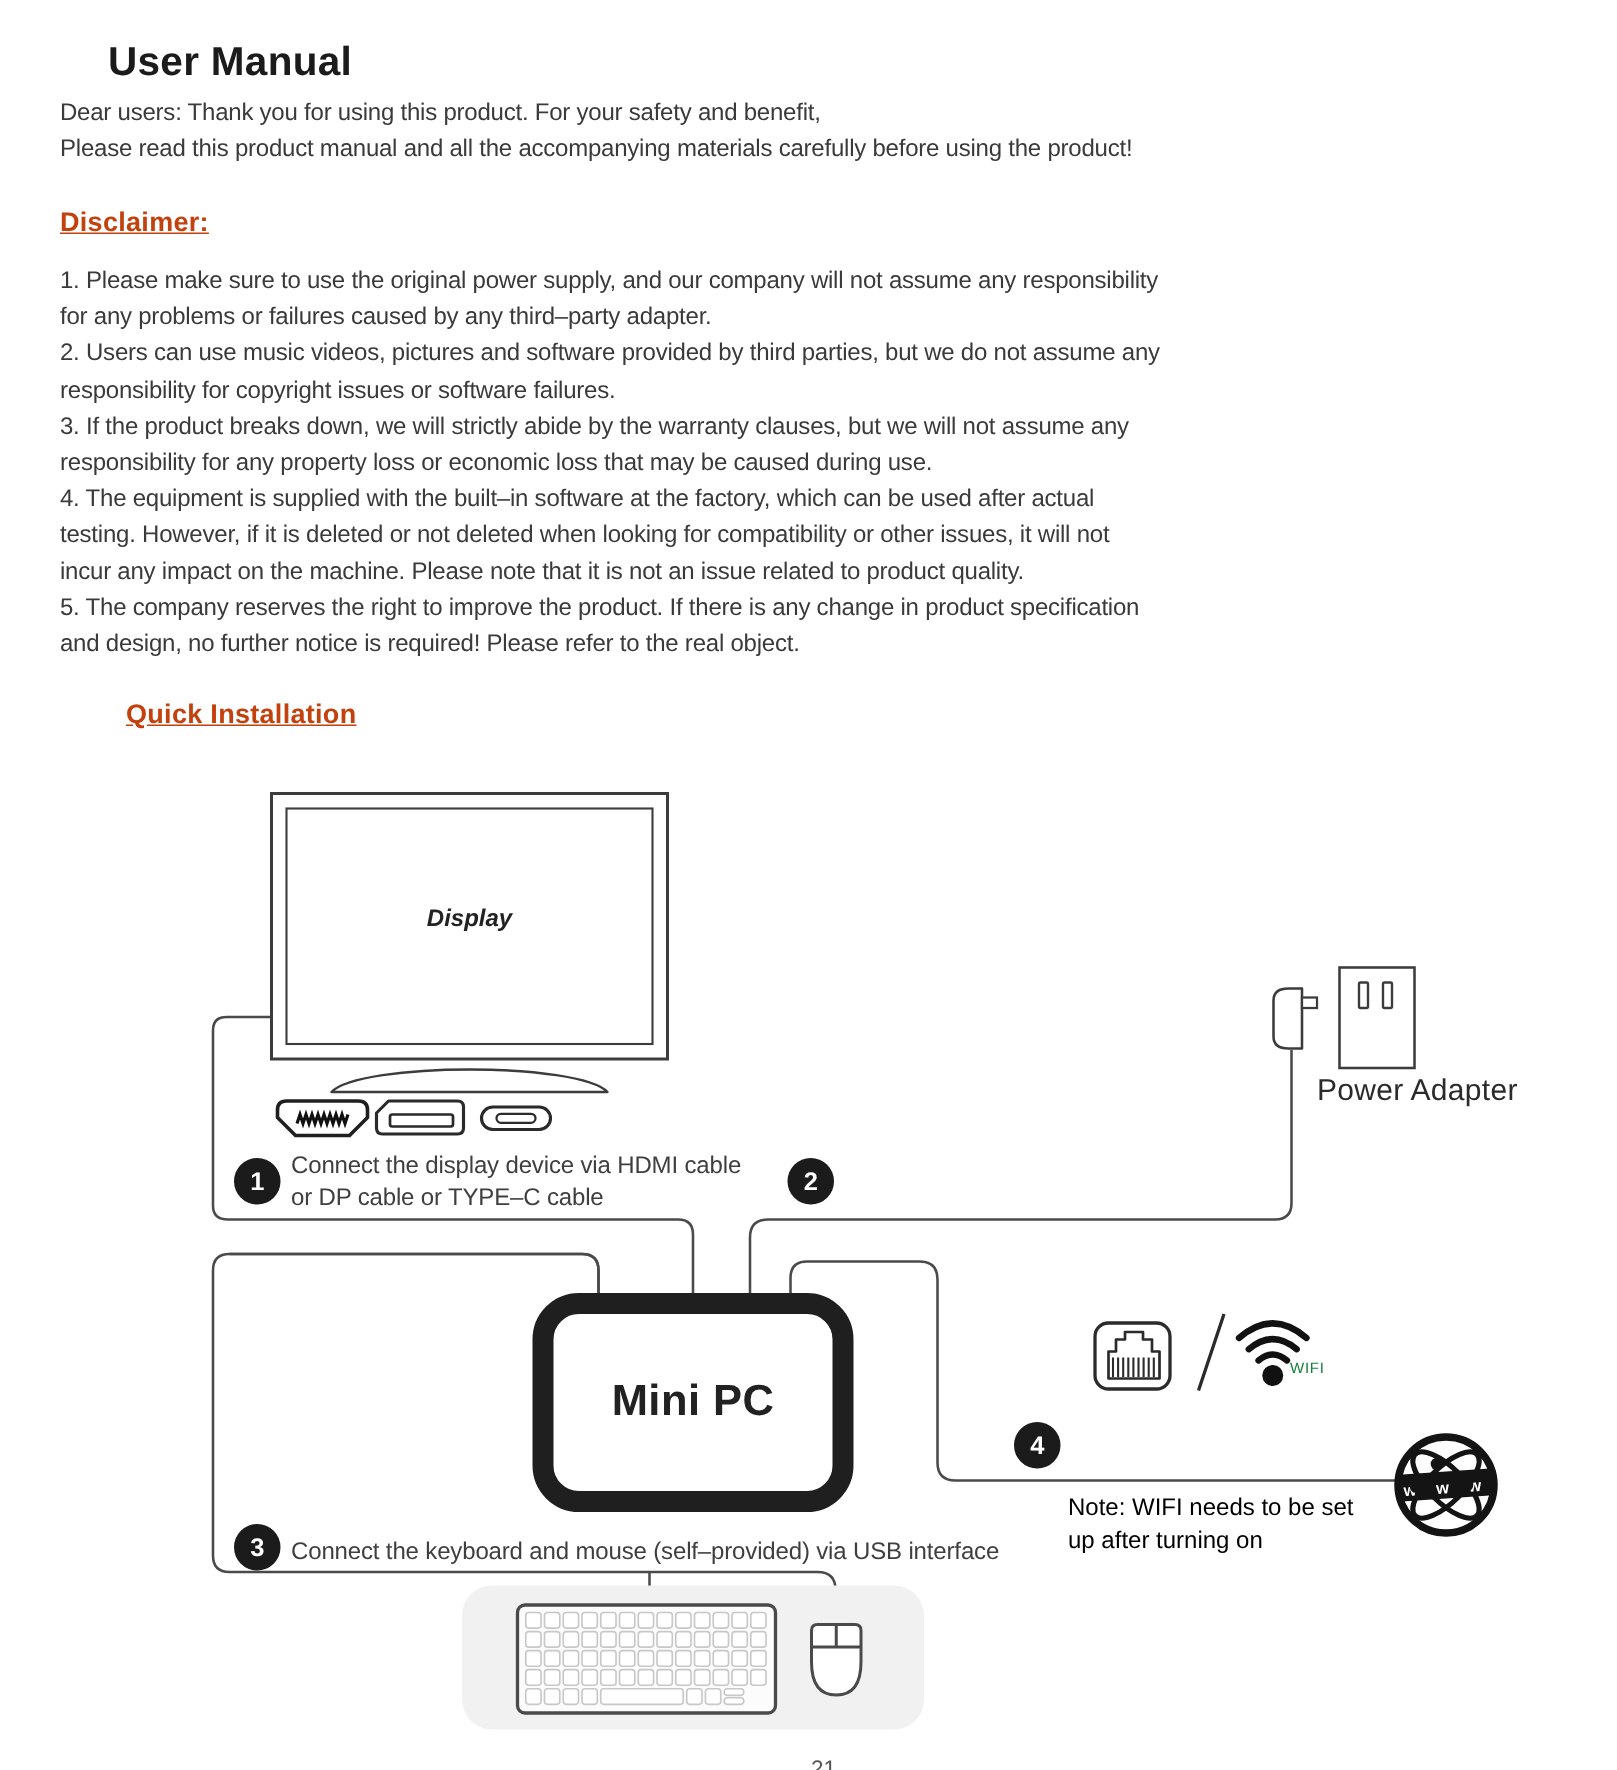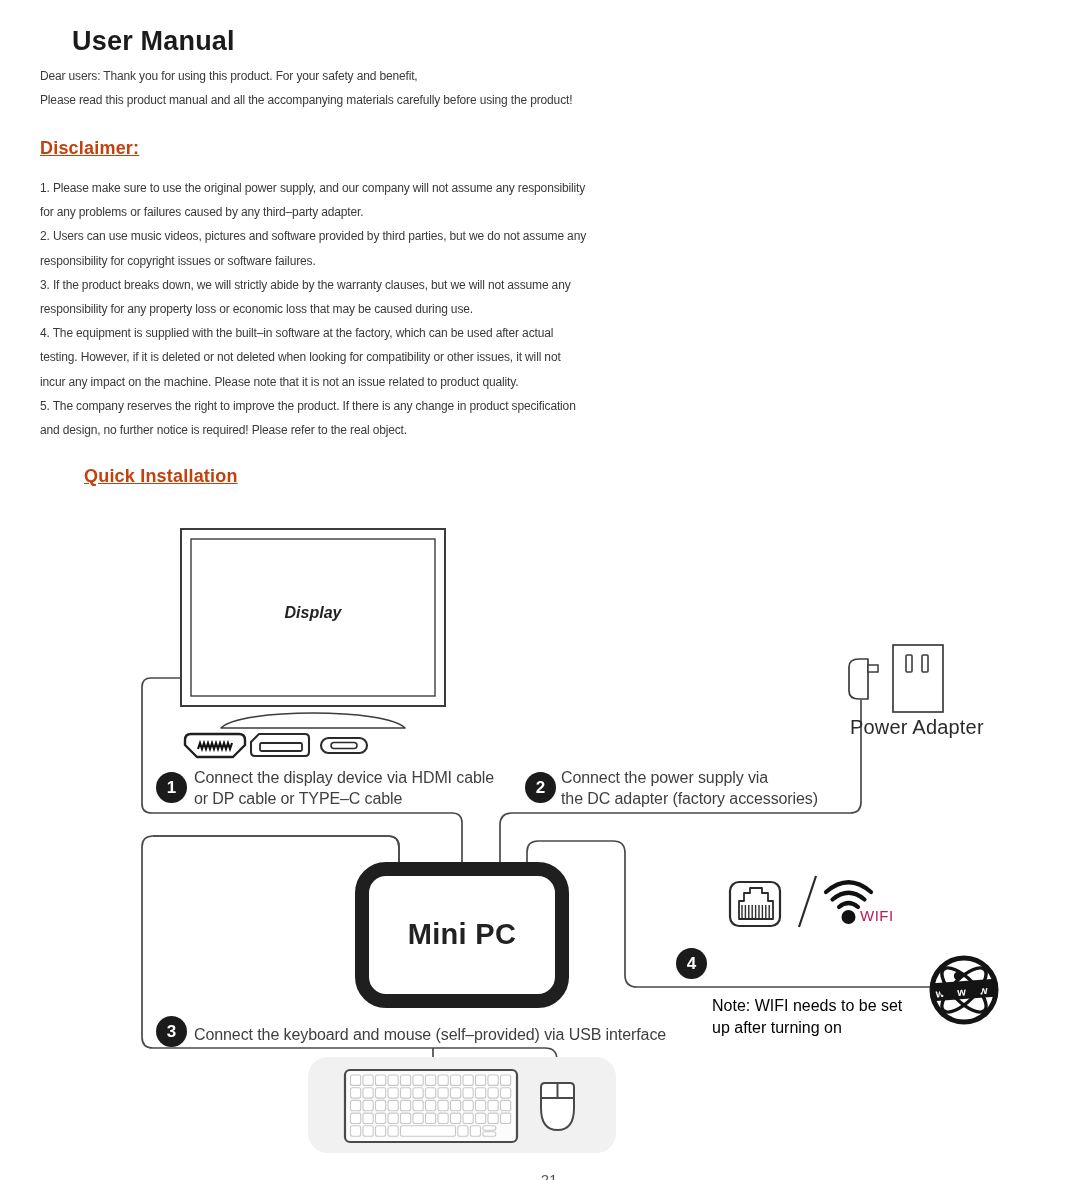--- a/index.html
+++ b/index.html
@@ -3,32 +3,32 @@
 <meta charset="utf-8">
 <style>
   html,body{margin:0;padding:0;background:#ffffff;}
   .page{
     position:relative;width:1078px;height:1180px;background:#ffffff;overflow:hidden;
     font-family:"Liberation Sans","DejaVu Sans",sans-serif;color:#3c3c3c;
   }
   .abs{position:absolute;}
   h1.title{margin:0;font-size:27px;font-weight:700;color:#1b1b1b;letter-spacing:.2px;}
   h2.section{margin:0;font-size:18px;font-weight:700;color:#c2410c;letter-spacing:.2px;text-decoration:underline;}
-  .bodytext{font-size:12px;line-height:24.2px;color:#3a3a3a;white-space:pre-line;letter-spacing:-0.15px;}
+  .bodytext{font-size:16px;line-height:24.2px;color:#3a3a3a;white-space:pre-line;letter-spacing:-0.15px;}
   .steptext{font-size:16px;line-height:21px;color:#3f3f3f;white-space:pre-line;letter-spacing:-0.1px;}
   .badge{
     width:31px;height:31px;border-radius:50%;background:#1b1b1b;color:#fff;
     display:flex;align-items:center;justify-content:center;
     font-size:17px;font-weight:700;
   }
   .dev-label{font-weight:700;color:#222;text-align:center;}
   .display-label{font-size:16px;width:150px;font-style:italic;}
   .minipc-label{font-size:29px;width:200px;letter-spacing:.3px;}
   .power-label{font-size:20px;font-weight:400;color:#2b2b2b;letter-spacing:.2px;}
-  .wifi-label{font-size:15px;color:#be185d;letter-spacing:.5px;}
+  .wifi-label{font-size:10px;color:#15803d;letter-spacing:.5px;}
   .note-text{font-size:16px;line-height:22px;color:#000000;white-space:pre-line;}
   .pagenum{font-size:15px;color:#555;height:7px;overflow:hidden;line-height:14px;}
   svg{display:block;}
 </style>
 </head>
 <body>
 
 <div class="page">
 
   <h1 class="title abs" style="left:40px;top:26px;margin-left:32px;">User Manual</h1>
@@ -200,30 +200,28 @@
     </g>
     <g>
       <path d="M545,1083 H570 Q574,1083 574,1087 V1108 Q574,1130 557.5,1130 Q541,1130 541,1108 V1087 Q541,1083 545,1083 Z" fill="#ffffff" stroke="#4a4a4a" stroke-width="2"></path>
       <line x1="557.5" y1="1083" x2="557.5" y2="1098" stroke="#4a4a4a" stroke-width="2"></line>
       <line x1="541" y1="1098" x2="574" y2="1098" stroke="#4a4a4a" stroke-width="2"></line>
     </g>
   </svg>
 
   <div class="abs dev-label display-label" style="left:238px;top:604px;">Display</div>
   <div class="abs dev-label minipc-label" style="left:362px;top:918px;">Mini PC</div>
-  <div class="abs power-label" style="left:850px;top:716px;">Power Adapter</div>
+  <div class="abs power-label" style="left:878px;top:716px;">Power Adapter</div>
   <div class="abs wifi-label" style="left:860px;top:907px;">WIFI</div>
 
   <div class="abs badge" style="left:156px;top:772px;">1</div>
   <div class="abs steptext" style="left:194px;top:767px;">Connect the display device via HDMI cable
 or DP cable or TYPE–C cable</div>
 
   <div class="abs badge" style="left:525px;top:772px;">2</div>
-  <div class="abs steptext" style="left:561px;top:767px;">Connect the power supply via
-the DC adapter (factory accessories)</div>
 
   <div class="abs badge" style="left:156px;top:1016px;">3</div>
   <div class="abs steptext" style="left:194px;top:1024px;">Connect the keyboard and mouse (self–provided) via USB interface</div>
 
   <div class="abs badge" style="left:676px;top:948px;">4</div>
 
   <div class="abs note-text" style="left:712px;top:995px;">Note: WIFI needs to be set
 up after turning on</div>
 
   <div class="abs pagenum" style="left:534px;top:1173px;width:30px;text-align:center;">21</div>

